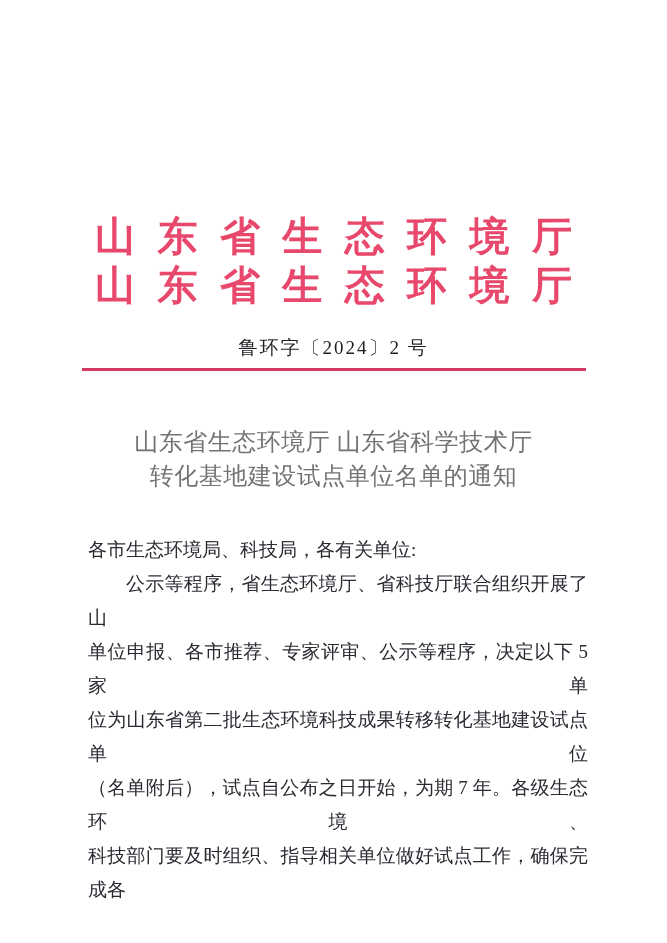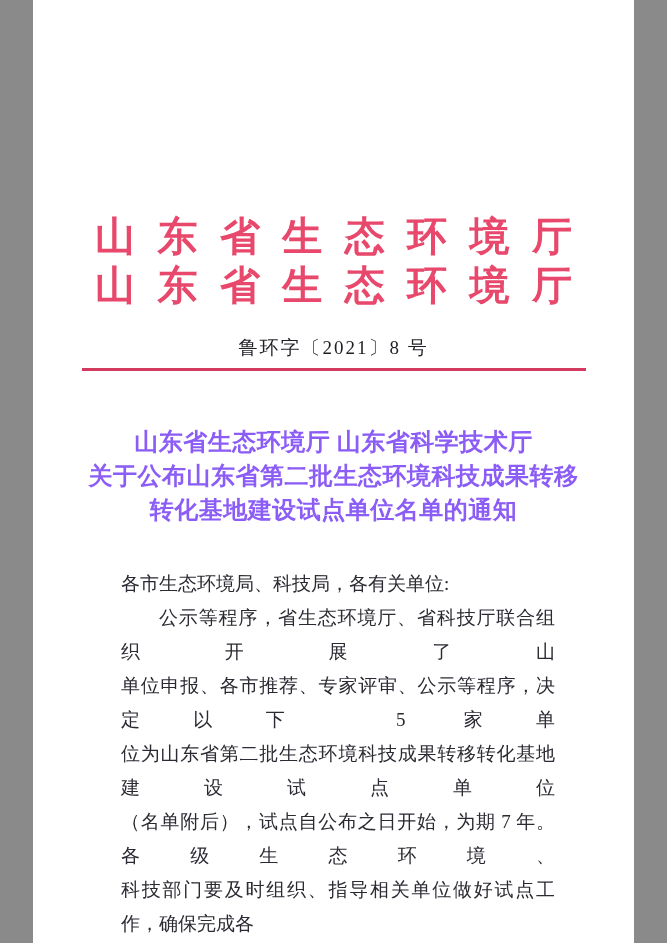--- a/index.html
+++ b/index.html
@@ -3,21 +3,21 @@
 <meta charset="utf-8">
 <style>
   html, body {
     margin: 0;
     padding: 0;
     background: #8a8a8a;
     font-family: "Liberation Serif", "DejaVu Serif", serif;
   }
   .page {
     position: relative;
-    width: 601px;
+    width: 667px;
     height: 943px;
     margin: 0 auto;
     background: #ffffff;
     overflow: hidden;
     color: #26262a;
   }
   
   .org-header {
     padding-top: 212px;
     text-align: center;
@@ -43,24 +43,24 @@
   .red-divider {
     width: 504px;
     height: 0;
     border-top: 3px solid #d23a5e;
     margin: 7px auto 0 auto;
   }
   
   .notice-title {
     margin-top: 54px;
     text-align: center;
-    font-weight: 700;
+    font-weight: 400;
     font-size: 24px;
     line-height: 34px;
-    color: #8b5cf6;
+    color: #737373;
     letter-spacing: 0.5px;
   }
   
   .body-text {
     margin: 40px 79px 0 88px;
     font-size: 19px;
     line-height: 34px;
     color: #2a2a32;
   }
   .salutation {
@@ -80,27 +80,26 @@
 </head>
 <body>
 
 <div class="page">
 
   <div class="org-header">
     <div class="org-line">山东省生态环境厅</div>
     <div class="org-line">山东省生态环境厅</div>
   </div>
 
-  <div class="doc-number">鲁环字〔2021〕8 号</div>
+  <div class="doc-number">鲁环字〔2024〕2 号</div>
 
   <div class="red-divider"></div>
 
   <div class="notice-title">
     <div>山东省生态环境厅 山东省科学技术厅</div>
-    <div>关于公布山东省第二批生态环境科技成果转移</div>
     <div>转化基地建设试点单位名单的通知</div>
   </div>
 
   <div class="body-text">
     <div class="salutation">各市生态环境局、科技局，各有关单位:</div>
     <div>
       <div class="para-line">公示等程序，省生态环境厅、省科技厅联合组织开展了山</div>
       <div class="para-line">单位申报、各市推荐、专家评审、公示等程序，决定以下 5 家单</div>
       <div class="para-line">位为山东省第二批生态环境科技成果转移转化基地建设试点单位</div>
       <div class="para-line">（名单附后），试点自公布之日开始，为期 7 年。各级生态环境、</div>

